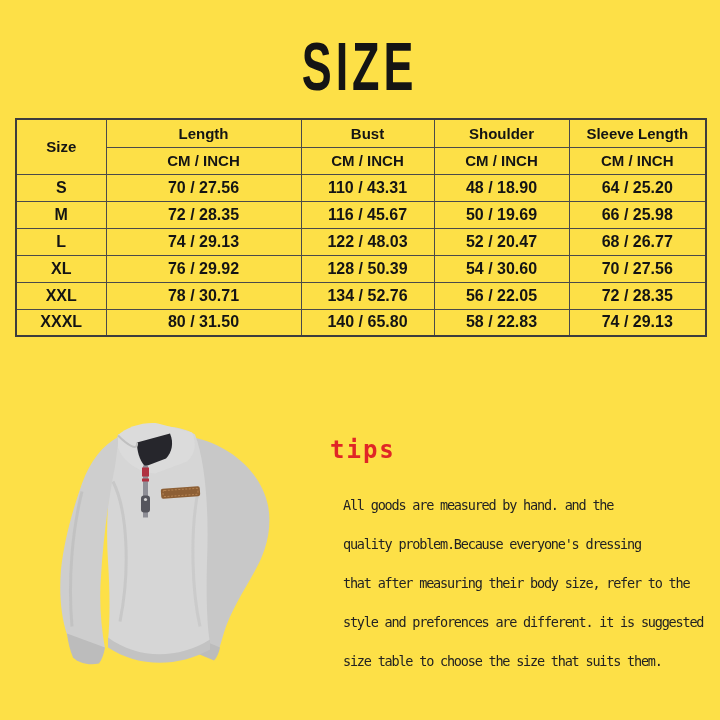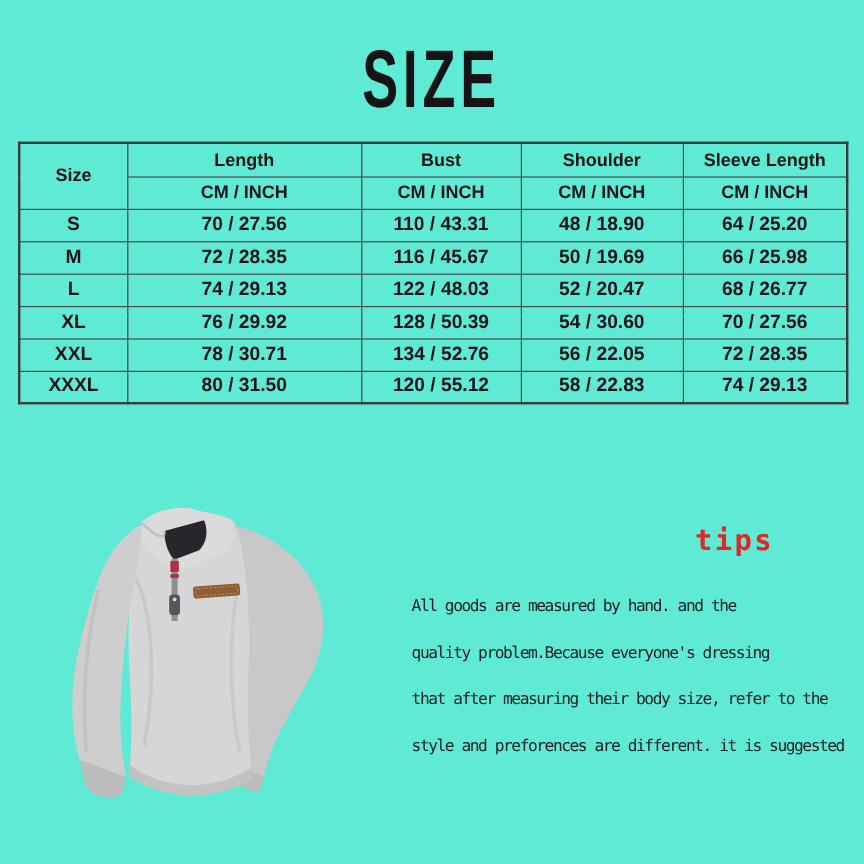--- a/index.html
+++ b/index.html
@@ -4,21 +4,21 @@
 <style>
   * { margin: 0; padding: 0; box-sizing: border-box; }
   html, body { width: 720px; height: 720px; }
   body {
     font-family: "Liberation Sans", sans-serif;
     background: #ffffff;
     color: #1a1a1a;
     position: relative;
     overflow: hidden;
   }
-  .page { position: absolute; inset: 0; background: #5eead4; }
+  .page { position: absolute; inset: 0; background: #fde047; }
 
   
   .title-wrap {
     position: absolute; top: 30px; left: 0; width: 720px; height: 72px;
     display: flex; align-items: center; justify-content: center;
   }
   .title-text {
     display: inline-block;
     font-size: 68px; font-weight: 700; color: #141414;
     letter-spacing: 6px;
@@ -47,21 +47,21 @@
 
   
   .product {
     position: absolute; left: 58px; top: 420px; width: 220px; height: 248px;
   }
   .product svg { width: 100%; height: 100%; display: block; }
 
   
   .tips-title {
     position: absolute; left: 330px; top: 436px; width: 315px;
-    text-align: right;
+    text-align: left;
     font-family: "DejaVu Sans Mono", monospace;
     font-size: 24px; font-weight: 700; letter-spacing: 2px;
     color: #e02626;
   }
   .tips-text {
     position: absolute; left: 331px; top: 480px; width: 380px;
     font-family: "DejaVu Sans Mono", monospace;
     font-size: 13.5px; letter-spacing: -1.2px;
     line-height: 27px; color: #222222;
   }
@@ -131,21 +131,21 @@
       <tr>
         <th>XXL</th>
         <td>78 / 30.71</td>
         <td>134 / 52.76</td>
         <td>56 / 22.05</td>
         <td>72 / 28.35</td>
       </tr>
       <tr>
         <th>XXXL</th>
         <td>80 / 31.50</td>
-        <td>120 / 55.12</td>
+        <td>140 / 65.80</td>
         <td>58 / 22.83</td>
         <td>74 / 29.13</td>
       </tr>
     </tbody>
   </table>
 
   <div class="product">
     <svg viewBox="0 0 220 245">
 
       <path d="M136,16 C172,24 203,50 210,84 C215,110 206,134 196,151 C186,169 172,191 166,211 C164,218 162,224 161,228 L130,215 C136,189 143,164 146,139 C149,119 147,90 140,64 Z" fill="#c8c8c8"></path>
@@ -184,15 +184,16 @@
       </g>
     </svg>
   </div>
 
   <div class="tips-title">tips</div>
   <div class="tips-text">
     <p>All goods are measured by hand. and the</p>
     <p>quality problem.Because everyone's dressing</p>
     <p>that after measuring their body size, refer to the</p>
     <p>style and preforences are different. it is suggested</p>
+    <p>size table to choose the size that suits them.</p>
   </div>
 
 </div>
 
 </body></html>

